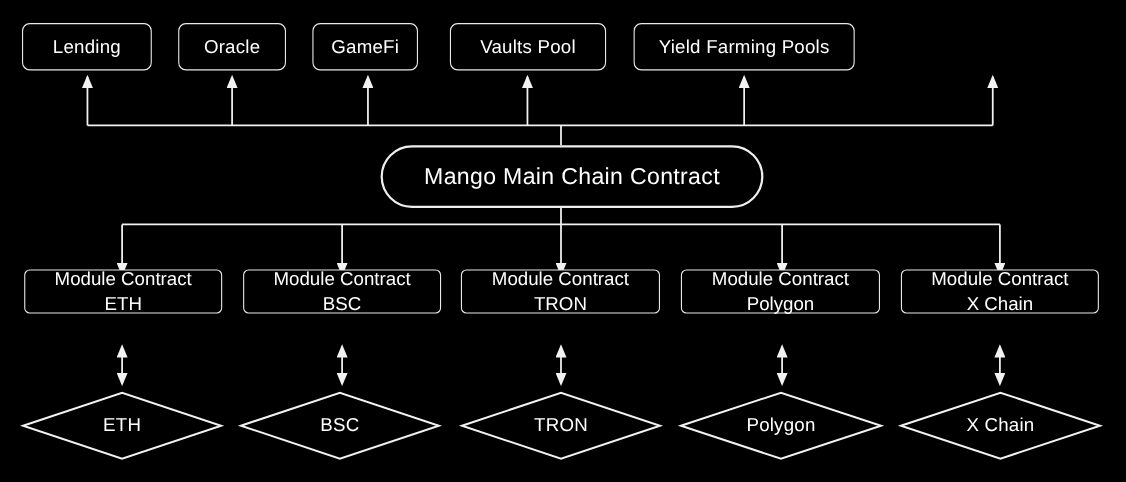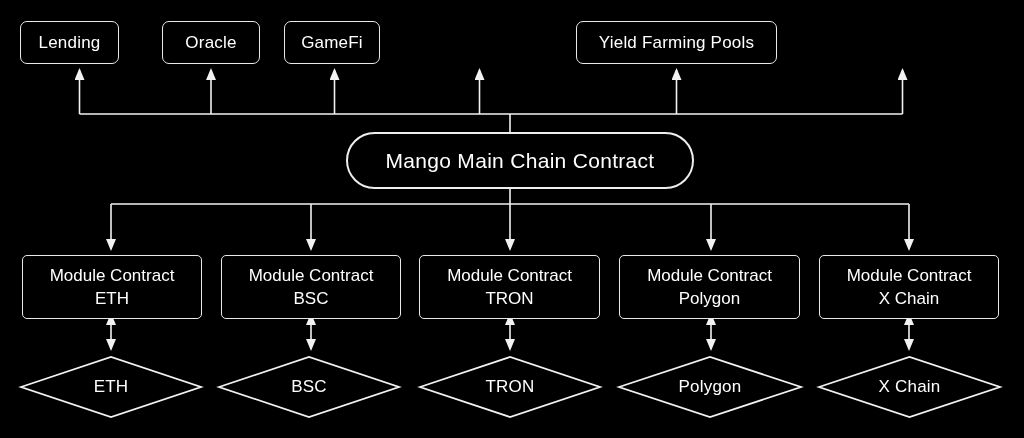--- a/index.html
+++ b/index.html
@@ -17,21 +17,21 @@
     border:1.6px solid #e9e9e9;border-radius:7px;
     top:21px;height:43px;font-size:17px;letter-spacing:.2px;
   }
   .main{
     left:346px;top:132px;width:348px;height:57px;
     border:2px solid #eeeeee;border-radius:29px;
     font-size:21px;font-weight:400;letter-spacing:.3px;
   }
   .mbox{
     border:1.6px solid #e9e9e9;border-radius:5px;
-    top:255px;height:64px;font-size:17px;line-height:23px;
+    top:245px;height:40px;font-size:17px;line-height:23px;
     flex-direction:column;
   }
   .dlabel{
     position:absolute;top:357px;height:60px;width:180px;
     display:flex;align-items:center;justify-content:center;
     font-size:17px;letter-spacing:.2px;background:transparent;
   }
 </style>
 </head>
 <body>
@@ -74,23 +74,24 @@
       <g stroke-width="1.8">
         <polygon points="21,387 111,357 201,387 111,417"></polygon>
         <polygon points="219,387 309,357 399,387 309,417"></polygon>
         <polygon points="420,387 510,357 600,387 510,417"></polygon>
         <polygon points="619,387 710,357 801,387 710,417"></polygon>
         <polygon points="819,387 909.5,357 1000,387 909.5,417"></polygon>
       </g>
     </g>
   </svg>
 
-  <div class="node tbox" style="left:20px;width:99px;">Lending</div>
+  <div class="node tbox" style="left:20px;width:118px;">Lending</div>
   <div class="node tbox" style="left:162px;width:98px;">Oracle</div>
   <div class="node tbox" style="left:284px;width:96px;">GameFi</div>
+  <div class="node tbox" style="left:409px;width:142px;">Vaults Pool</div>
   <div class="node tbox" style="left:576px;width:201px;">Yield Farming Pools</div>
 
   <div class="node main">Mango Main Chain Contract</div>
 
   <div class="node mbox" style="left:22px;width:180px;">
     <span>Module Contract</span>
     <span>ETH</span>
   </div>
   <div class="node mbox" style="left:221px;width:180px;">
     <span>Module Contract</span>

